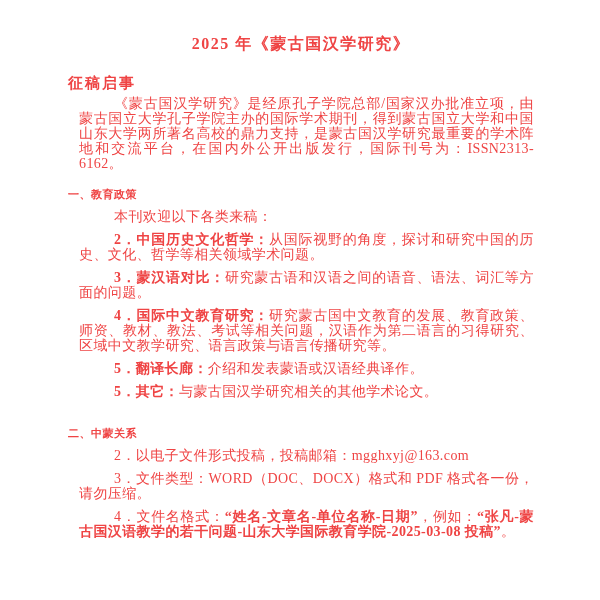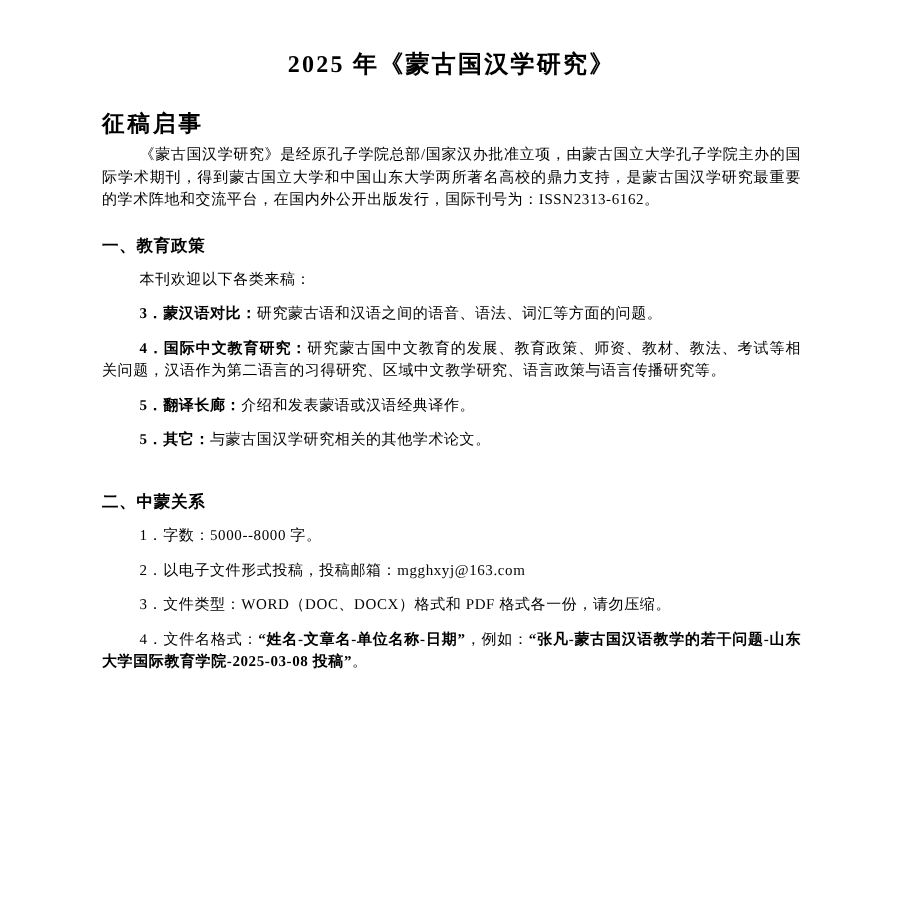--- a/index.html
+++ b/index.html
@@ -5,21 +5,21 @@
   html, body { margin: 0; padding: 0; background: #e8e8e8; }
   .page {
     position: relative;
     width: 600px;
     height: 600px;
     margin: 0 auto;
     background: #ffffff;
     box-sizing: border-box;
     padding: 34px 66px 0 68px;
     font-family: "Liberation Serif", "DejaVu Serif", serif;
-    color: #000000;
+    color: #ef4444;
     overflow: hidden;
   }
   .doc-title {
     margin: 0;
     text-align: center;
     font-size: 16px;
     line-height: 19px;
     font-weight: 600;
     letter-spacing: 1.5px;
   }
@@ -31,22 +31,22 @@
     letter-spacing: 2px;
   }
   .sec-heading {
     margin: 16px 0 0 0;
     font-size: 11px;
     line-height: 14px;
     font-weight: bold;
     letter-spacing: 0.5px;
   }
   .para {
-    margin: 6px 0 0 0;
-    font-size: 10px;
+    margin: 6px 0 0 11px;
+    font-size: 14px;
     line-height: 15px;
     text-align: justify;
     text-justify: inter-ideograph;
     text-indent: 2.5em;
     letter-spacing: 0.4px;
   }
   .para b { font-weight: bold; }
   .item { margin-top: 8px; }
   .sec2-heading { margin-top: 27px; }
   .lead-para { margin-top: 8px; }
@@ -58,25 +58,25 @@
 <div class="page">
 
   <h1 class="doc-title">2025 年《蒙古国汉学研究》</h1>
   <h2 class="doc-subtitle">征稿启事</h2>
 
   <p class="para intro-body">《蒙古国汉学研究》是经原孔子学院总部/国家汉办批准立项，由蒙古国立大学孔子学院主办的国际学术期刊，得到蒙古国立大学和中国山东大学两所著名高校的鼎力支持，是蒙古国汉学研究最重要的学术阵地和交流平台，在国内外公开出版发行，国际刊号为：ISSN2313-6162。</p>
 
   <h3 class="sec-heading">一、教育政策</h3>
   <p class="para lead-para">本刊欢迎以下各类来稿：</p>
 
+  <p class="para item"><b>2．中国历史文化哲学：</b><span>从国际视野的角度，探讨和研究中国的历史、文化、哲学等相关领域学术问题。</span></p>
   <p class="para item"><b>3．蒙汉语对比：</b><span>研究蒙古语和汉语之间的语音、语法、词汇等方面的问题。</span></p>
   <p class="para item"><b>4．国际中文教育研究：</b><span>研究蒙古国中文教育的发展、教育政策、师资、教材、教法、考试等相关问题，汉语作为第二语言的习得研究、区域中文教学研究、语言政策与语言传播研究等。</span></p>
   <p class="para item"><b>5．翻译长廊：</b><span>介绍和发表蒙语或汉语经典译作。</span></p>
   <p class="para item"><b>5．其它：</b><span>与蒙古国汉学研究相关的其他学术论文。</span></p>
 
   <h3 class="sec-heading sec2-heading">二、中蒙关系</h3>
 
-  <p class="para item">1．字数：5000--8000 字。</p>
   <p class="para item">2．以电子文件形式投稿，投稿邮箱：mgghxyj@163.com</p>
   <p class="para item">3．文件类型：WORD（DOC、DOCX）格式和 PDF 格式各一份，请勿压缩。</p>
   <p class="para item"><span>4．文件名格式：</span><b>“姓名-文章名-单位名称-日期”</b><span>，例如：</span><b>“张凡-蒙古国汉语教学的若干问题-山东大学国际教育学院-2025-03-08 投稿”</b><span>。</span></p>
 
 </div>
 
 </body></html>

